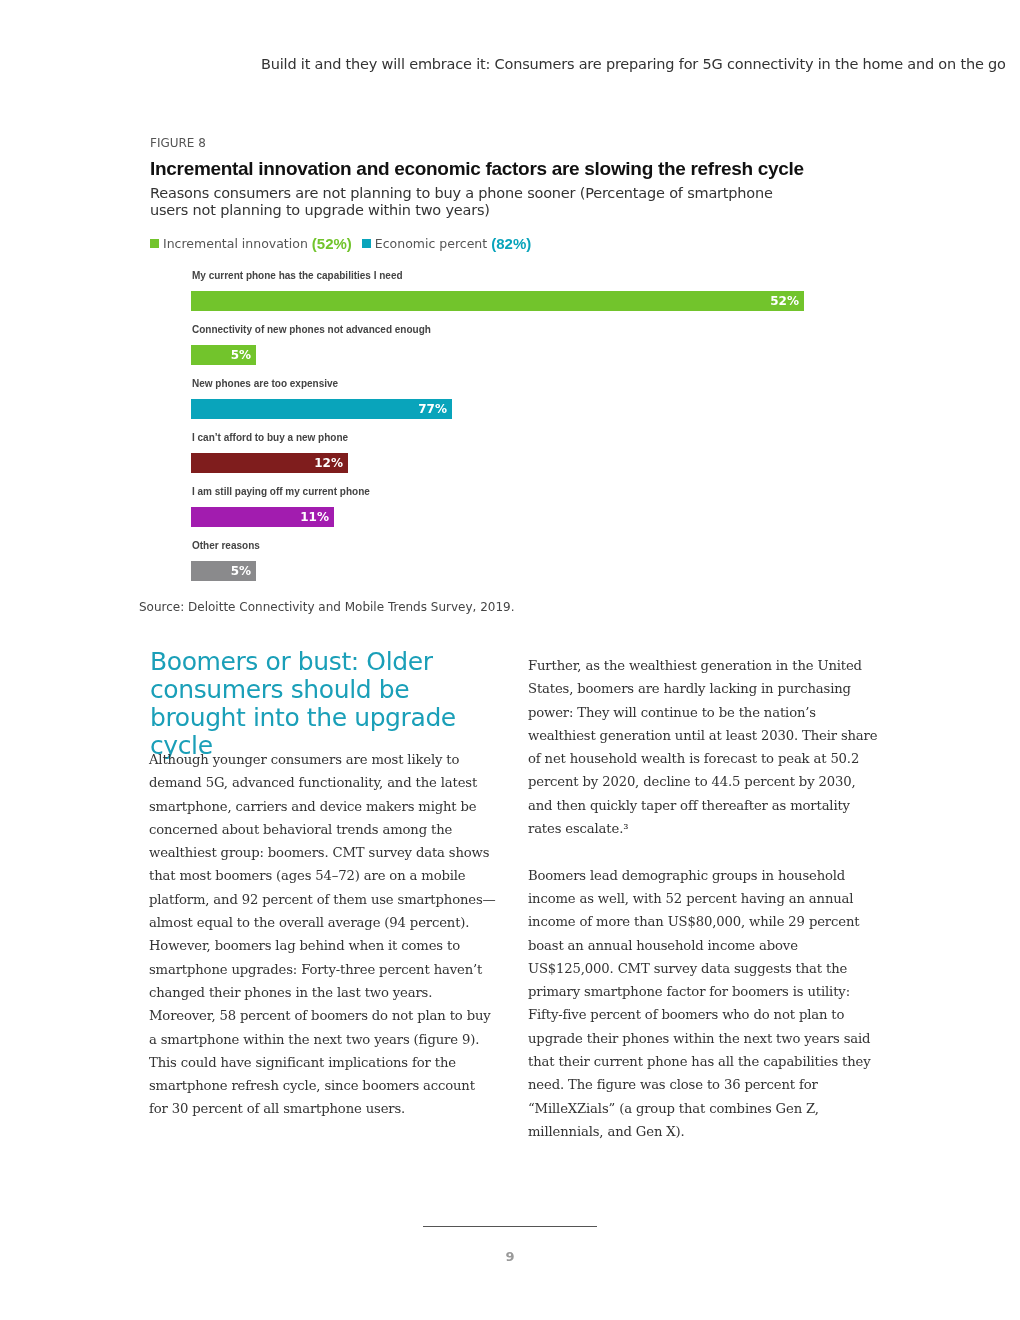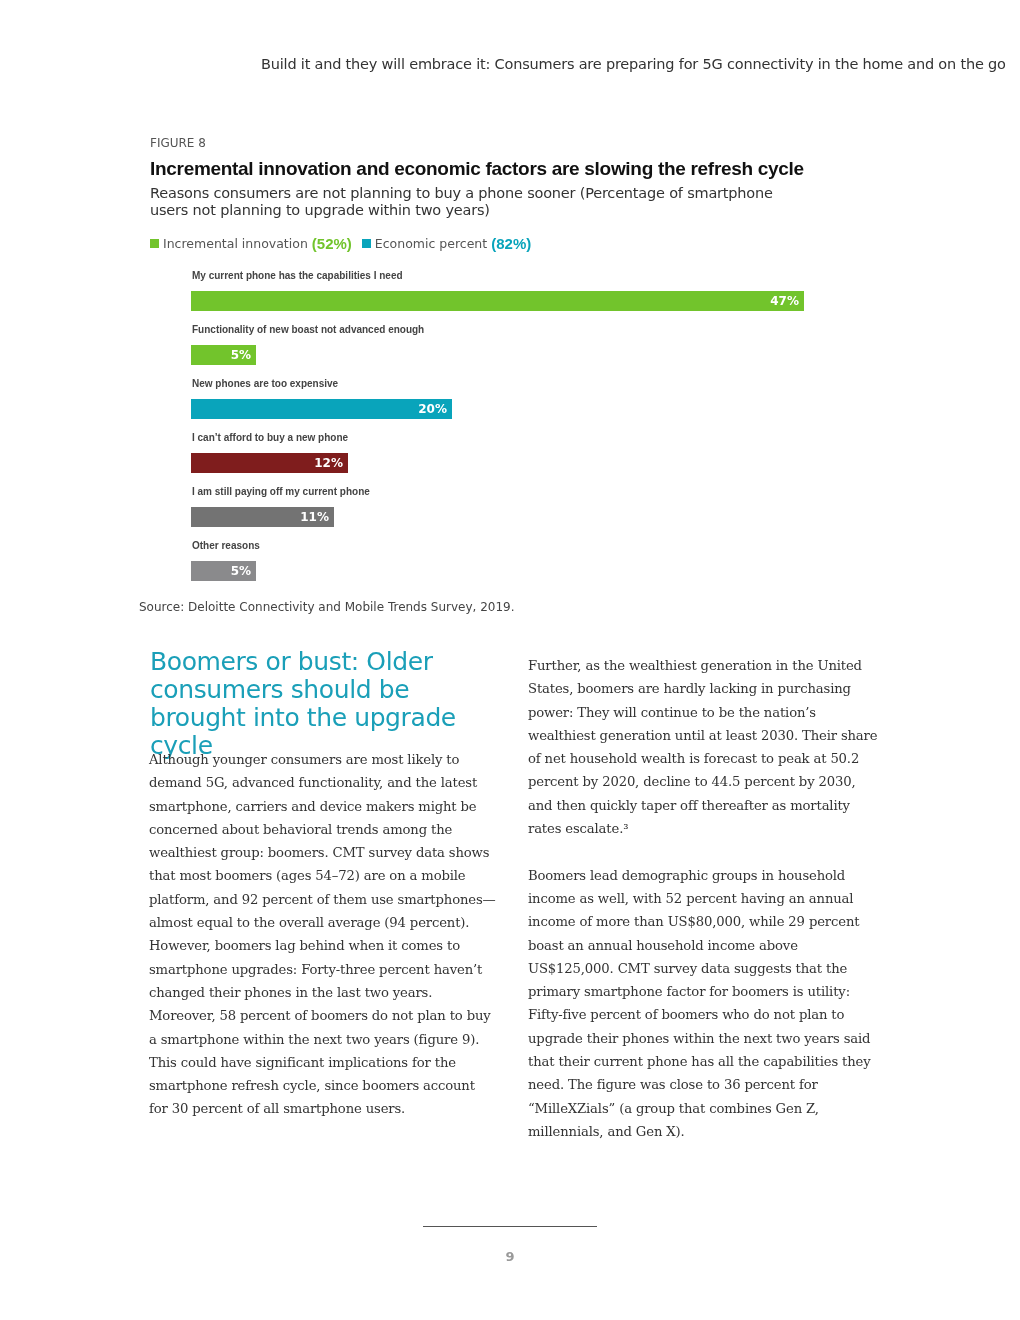--- a/index.html
+++ b/index.html
@@ -40,44 +40,44 @@
   <span class="pct" style="color:#72c42c">(52%)</span>
   <span class="sw" style="background:#09a4bb"></span>
   <span>Economic percent</span>
   <span class="pct" style="color:#09a4bb">(82%)</span>
 </div>
 
 <div class="chart" id="chart">
   <div class="row">
     <div class="lbl">My current phone has the capabilities I need</div>
     <div class="bar" style="width: 613px; background: rgb(114, 196, 44);">
-        <span class="val">47%</span>
+        <span class="val">52%</span>
       </div>
   </div>
   <div class="row">
-    <div class="lbl">Functionality of new boast not advanced enough</div>
+    <div class="lbl">Connectivity of new phones not advanced enough</div>
     <div class="bar" style="width: 65px; background: rgb(114, 196, 44);">
         <span class="val">5%</span>
       </div>
   </div>
   <div class="row">
     <div class="lbl">New phones are too expensive</div>
     <div class="bar" style="width: 261px; background: rgb(9, 164, 187);">
-        <span class="val">20%</span>
+        <span class="val">77%</span>
       </div>
   </div>
   <div class="row">
     <div class="lbl">I can’t afford to buy a new phone</div>
     <div class="bar" style="width: 157px; background: #7f1d1d;">
         <span class="val">12%</span>
       </div>
   </div>
   <div class="row">
     <div class="lbl">I am still paying off my current phone</div>
-    <div class="bar" style="width: 143px; background: #737373;">
+    <div class="bar" style="width: 143px; background: #a21caf;">
         <span class="val">11%</span>
       </div>
   </div>
   <div class="row">
     <div class="lbl">Other reasons</div>
     <div class="bar" style="width: 65px; background: rgb(138, 138, 140);">
         <span class="val">5%</span>
       </div>
   </div>
 </div>

